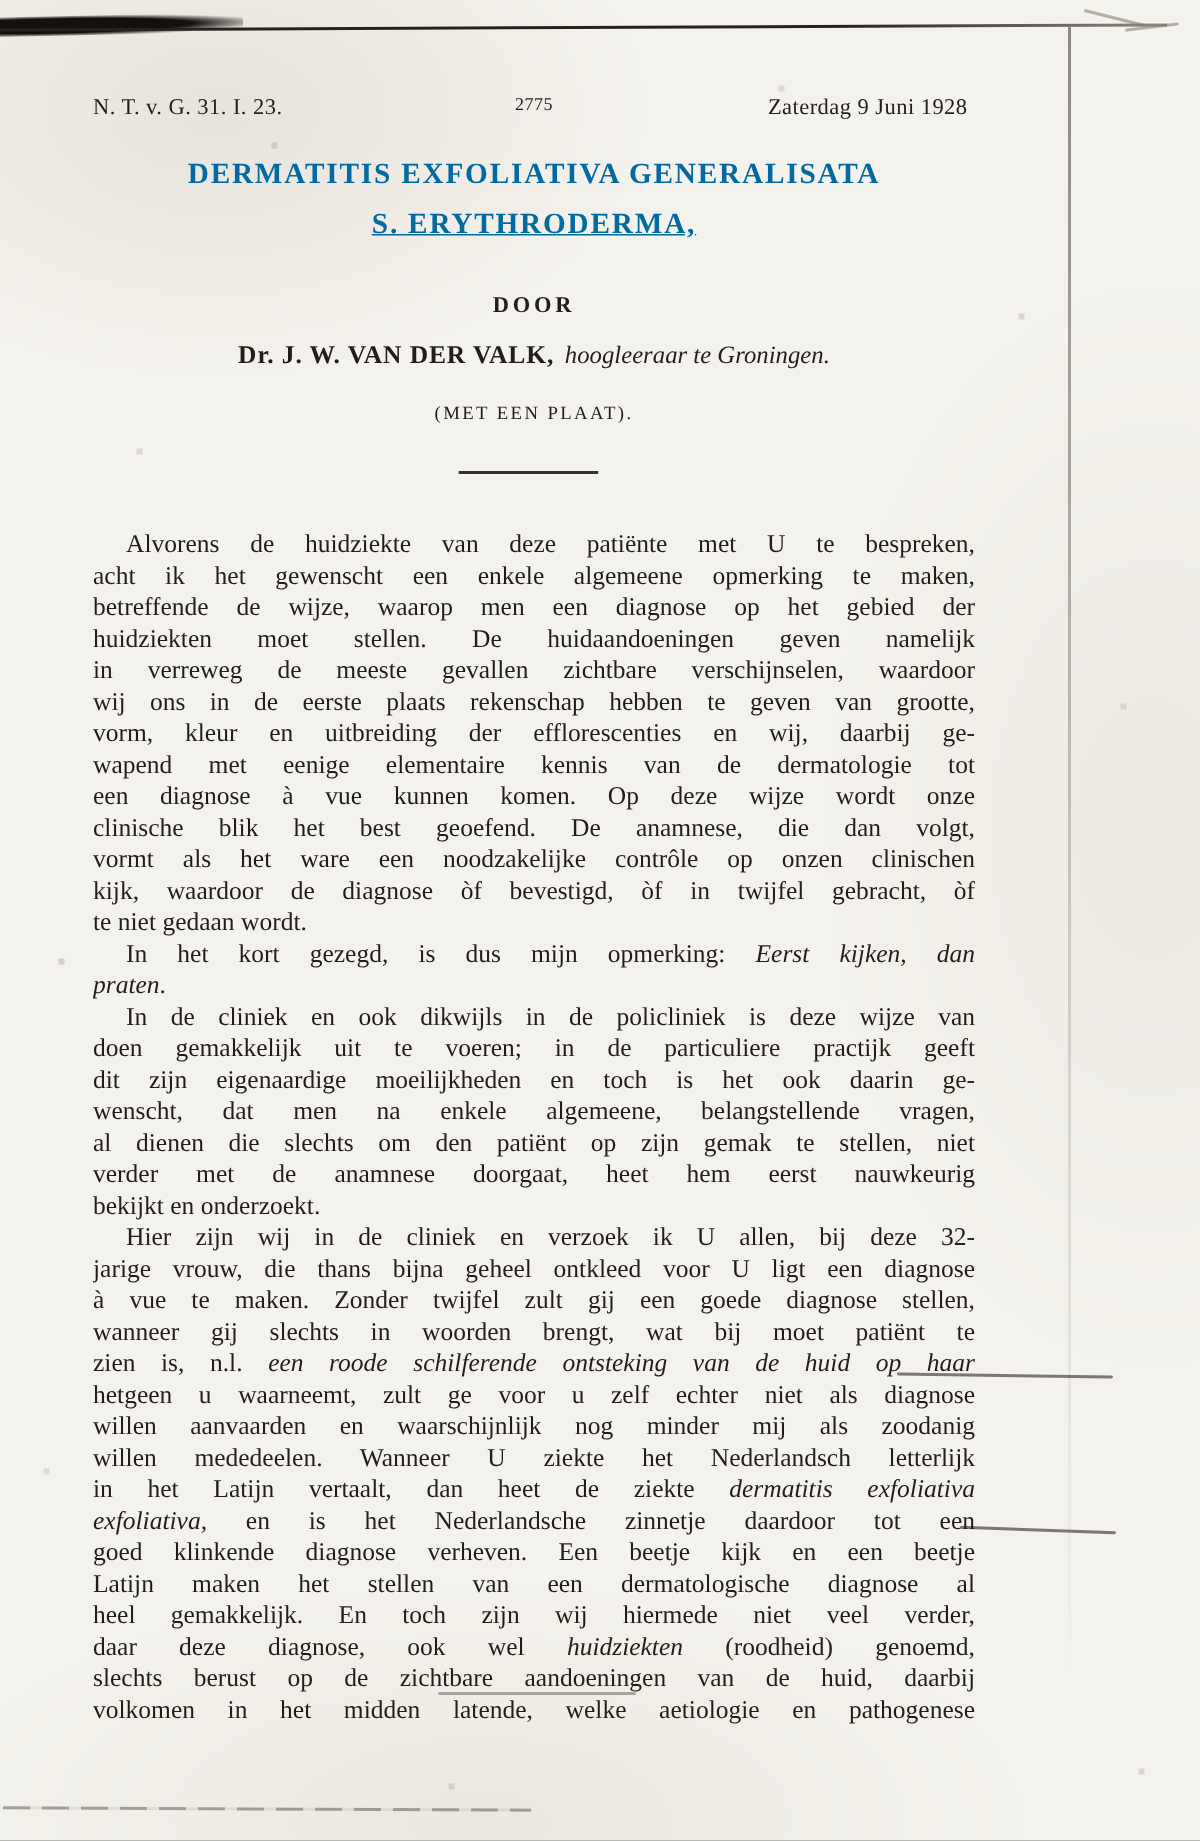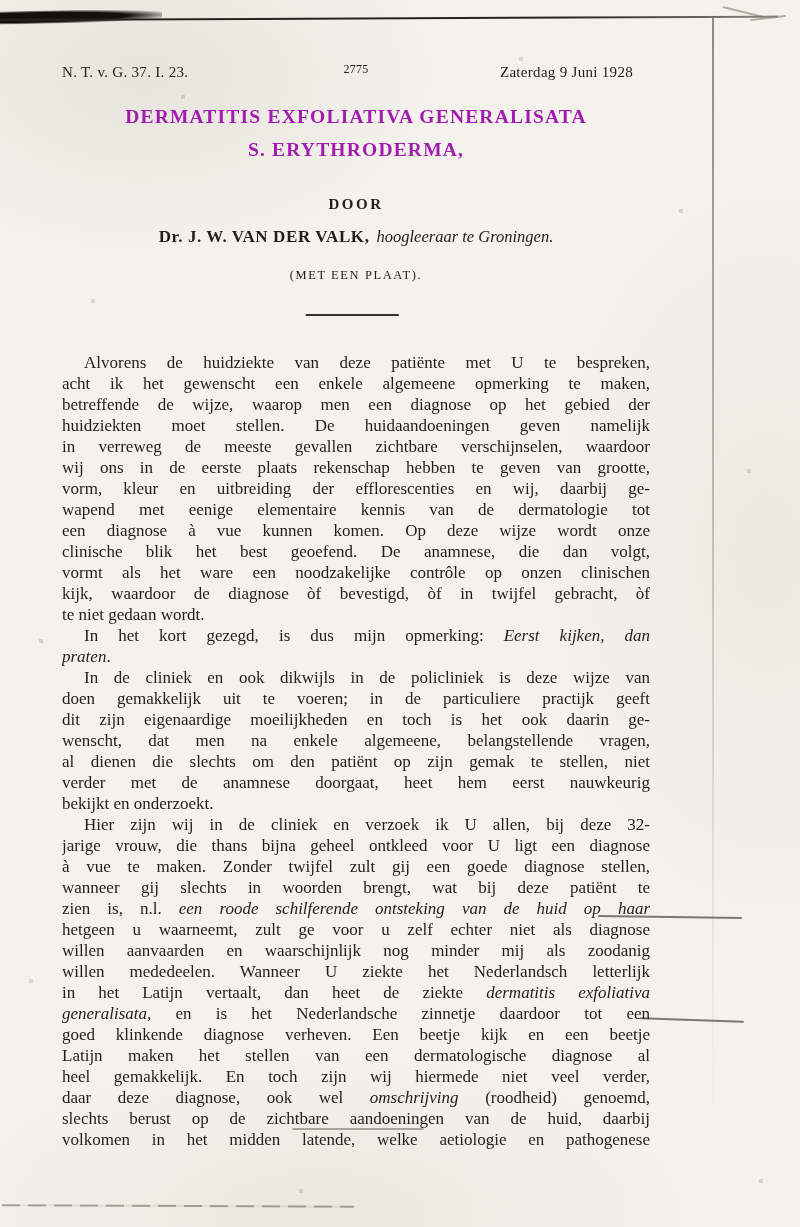--- a/index.html
+++ b/index.html
@@ -59,26 +59,26 @@
       748px 470px 0 1px rgba(110,104,94,0.18),
       300px 1190px 0 1px rgba(110,104,94,0.2),
       620px 1120px 0 1px rgba(110,104,94,0.16),
       760px 1180px 0 1px rgba(110,104,94,0.2),
       30px 980px 0 1px rgba(110,104,94,0.18);}
 
   
   .masthead{position:absolute;left:62px;top:64px;width:588px;height:22px;font-size:15px;letter-spacing:0.3px;}
   .mh-left{position:absolute;left:0;top:0;}
   .mh-center{position:absolute;left:50%;top:-2px;transform:translateX(-50%);font-size:12px;}
-  .mh-right{position:absolute;right:17px;top:0;}
+  .mh-right{position:absolute;right:5px;top:0;}
 
   
   .title-block{position:absolute;left:62px;top:0;width:588px;text-align:center;}
-  .title{position:absolute;left:0;right:0;font-weight:bold;font-size:19.5px;letter-spacing:1.2px;color:#a21caf;}
-  .t1{top:106px;} .t2{top:139px;}
+  .title{position:absolute;left:0;right:0;font-weight:bold;font-size:19.5px;letter-spacing:1.2px;color:#0369a1;}
+  .t1{top:106px;} .t2{top:139px;text-decoration:underline;}
   .door{position:absolute;left:0;right:0;top:196px;font-size:15px;font-weight:bold;letter-spacing:2.5px;}
   .author-line{position:absolute;left:0;right:0;top:227px;font-size:17px;}
   .author{font-weight:bold;letter-spacing:0.6px;}
   .affil{font-style:italic;margin-left:7px;font-size:16.5px;text-align:center;}
   .plate{position:absolute;left:0;right:0;top:268px;font-size:12.5px;letter-spacing:1.6px;}
   .rule{position:absolute;left:50%;top:314px;transform:translateX(-54%);width:93px;height:0;
     border-top:2.2px solid #35312b;}
 
   
   .body-text{position:absolute;left:62px;top:352px;width:588px;font-size:17px;line-height:21px;}
@@ -99,21 +99,21 @@
   <div class="tr-scribble s1"></div>
   <div class="tr-scribble s2"></div>
   <div class="fold-line"></div>
   <div class="bottom-line"></div>
   <div class="pencil-ext pe1"></div>
   <div class="pencil-ext pe2"></div>
   <div class="pencil-ext pe3"></div>
   <div class="specks"></div>
 
   <div class="masthead">
-    <span class="mh-left">N. T. v. G. 37. I. 23.</span>
+    <span class="mh-left">N. T. v. G. 31. I. 23.</span>
     <span class="mh-center">2775</span>
     <span class="mh-right">Zaterdag 9 Juni 1928</span>
   </div>
 
   <div class="title-block">
     <div class="title t1">DERMATITIS EXFOLIATIVA GENERALISATA</div>
     <div class="title t2">S. ERYTHRODERMA,</div>
     <div class="door">DOOR</div>
     <div class="author-line">
       <span class="author">Dr. J. W. VAN DER VALK,</span><span class="affil">hoogleeraar te Groningen.</span>
@@ -148,29 +148,29 @@
         <div class="line"><span>dit zijn eigenaardige moeilijkheden en toch is het ook daarin ge-</span></div>
         <div class="line"><span>wenscht, dat men na enkele algemeene, belangstellende vragen,</span></div>
         <div class="line"><span>al dienen die slechts om den patiënt op zijn gemak te stellen, niet</span></div>
         <div class="line"><span>verder met de anamnese doorgaat, heet hem eerst nauwkeurig</span></div>
         <div class="line final"><span>bekijkt en onderzoekt.</span></div>
       </div>
       <div class="para">
         <div class="line first"><span>Hier zijn wij in de cliniek en verzoek ik U allen, bij deze 32-</span></div>
         <div class="line"><span>jarige vrouw, die thans bijna geheel ontkleed voor U ligt een diagnose</span></div>
         <div class="line"><span>à vue te maken. Zonder twijfel zult gij een goede diagnose stellen,</span></div>
-        <div class="line"><span>wanneer gij slechts in woorden brengt, wat bij deze patiënt te</span></div>
+        <div class="line"><span>wanneer gij slechts in woorden brengt, wat bij moet patiënt te</span></div>
         <div class="line"><span>zien is, n.l. </span><span class="it">een </span><span class="it pu">roode schilferende ontsteking van de huid op haar</span></div>
         <div class="line"><span>hetgeen u waarneemt, zult ge voor u zelf echter niet als diagnose</span></div>
         <div class="line"><span>willen aanvaarden en waarschijnlijk nog minder mij als zoodanig</span></div>
         <div class="line"><span>willen mededeelen. Wanneer U ziekte het Nederlandsch letterlijk</span></div>
         <div class="line"><span>in het Latijn vertaalt, dan heet de ziekte </span><span class="it pu">dermatitis exfoliativa</span></div>
-        <div class="line"><span class="it pu">generalisata,</span><span> en is het Nederlandsche zinnetje daardoor tot een</span></div>
+        <div class="line"><span class="it pu">exfoliativa,</span><span> en is het Nederlandsche zinnetje daardoor tot een</span></div>
         <div class="line"><span>goed klinkende diagnose verheven. Een beetje kijk en een beetje</span></div>
         <div class="line"><span>Latijn maken het stellen van een dermatologische diagnose al</span></div>
         <div class="line"><span>heel gemakkelijk. En toch zijn wij hiermede niet veel verder,</span></div>
-        <div class="line"><span>daar deze diagnose, ook wel </span><span class="it pu">omschrijving</span><span> (roodheid) genoemd,</span></div>
+        <div class="line"><span>daar deze diagnose, ook wel </span><span class="it pu">huidziekten</span><span> (roodheid) genoemd,</span></div>
         <div class="line"><span>slechts berust op de zichtbare aandoeningen van de huid, daarbij</span></div>
         <div class="line"><span>volkomen in het midden latende, welke aetiologie en pathogenese</span></div>
       </div>
     </div>
 
 </div>
 
 </body></html>

